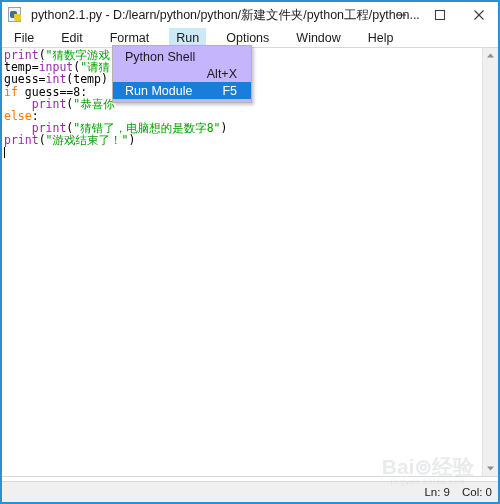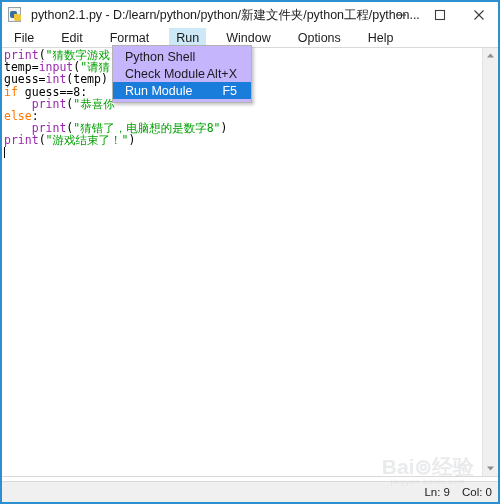--- a/index.html
+++ b/index.html
@@ -278,22 +278,22 @@
           </svg>
       </div>
     </div>
   </div>
 
   <div id="menubar">
     <div class="menu-item">File</div>
     <div class="menu-item">Edit</div>
     <div class="menu-item">Format</div>
     <div class="menu-item active">Run</div>
+    <div class="menu-item">Options</div>
     <div class="menu-item">Window</div>
-    <div class="menu-item">Options</div>
     <div class="menu-item">Help</div>
   </div>
 
   <div id="editor-wrap">
     <div id="text-area">
       <div id="code"><div class="ln"><span class="builtin">print</span><span class="plain">(</span><span class="str">"猜数字游戏</span></div><div class="ln"><span class="plain">temp=</span><span class="builtin">input</span><span class="plain">(</span><span class="str">"请猜-</span></div><div class="ln"><span class="plain">guess=</span><span class="builtin">int</span><span class="plain">(temp)</span></div><div class="ln"><span class="kw">if</span><span class="plain"> guess==8:</span></div><div class="ln"><span class="plain">    </span><span class="builtin">print</span><span class="plain">(</span><span class="str">"恭喜你</span></div><div class="ln"><span class="kw">else</span><span class="plain">:</span></div><div class="ln"><span class="plain">    </span><span class="builtin">print</span><span class="plain">(</span><span class="str">"猜错了，电脑想的是数字8"</span><span class="plain">)</span></div><div class="ln"><span class="builtin">print</span><span class="plain">(</span><span class="str">"游戏结束了！"</span><span class="plain">)</span></div><div class="ln">&nbsp;</div></div>
       <div id="caret" style="top: 98.6px;"></div>
     </div>
 
     <div id="vscroll">
@@ -316,21 +316,20 @@
     <span class="stat">Ln: 9</span>
     <span class="stat">Col: 0</span>
   </div>
 
   <div id="run-menu">
     <div class="dd-item">
       <span class="dd-label">Python Shell</span>
       <span class="dd-accel"></span>
     </div>
     <div class="dd-item">
-      <span class="dd-label">Check Module</span>
       <span class="dd-accel">Alt+X</span>
     </div>
     <div class="dd-item selected">
       <span class="dd-label">Run Module</span>
       <span class="dd-accel">F5</span>
     </div>
   </div>
 
   <div id="watermark">
     <div class="bd-main">Bai⊚经验</div>

